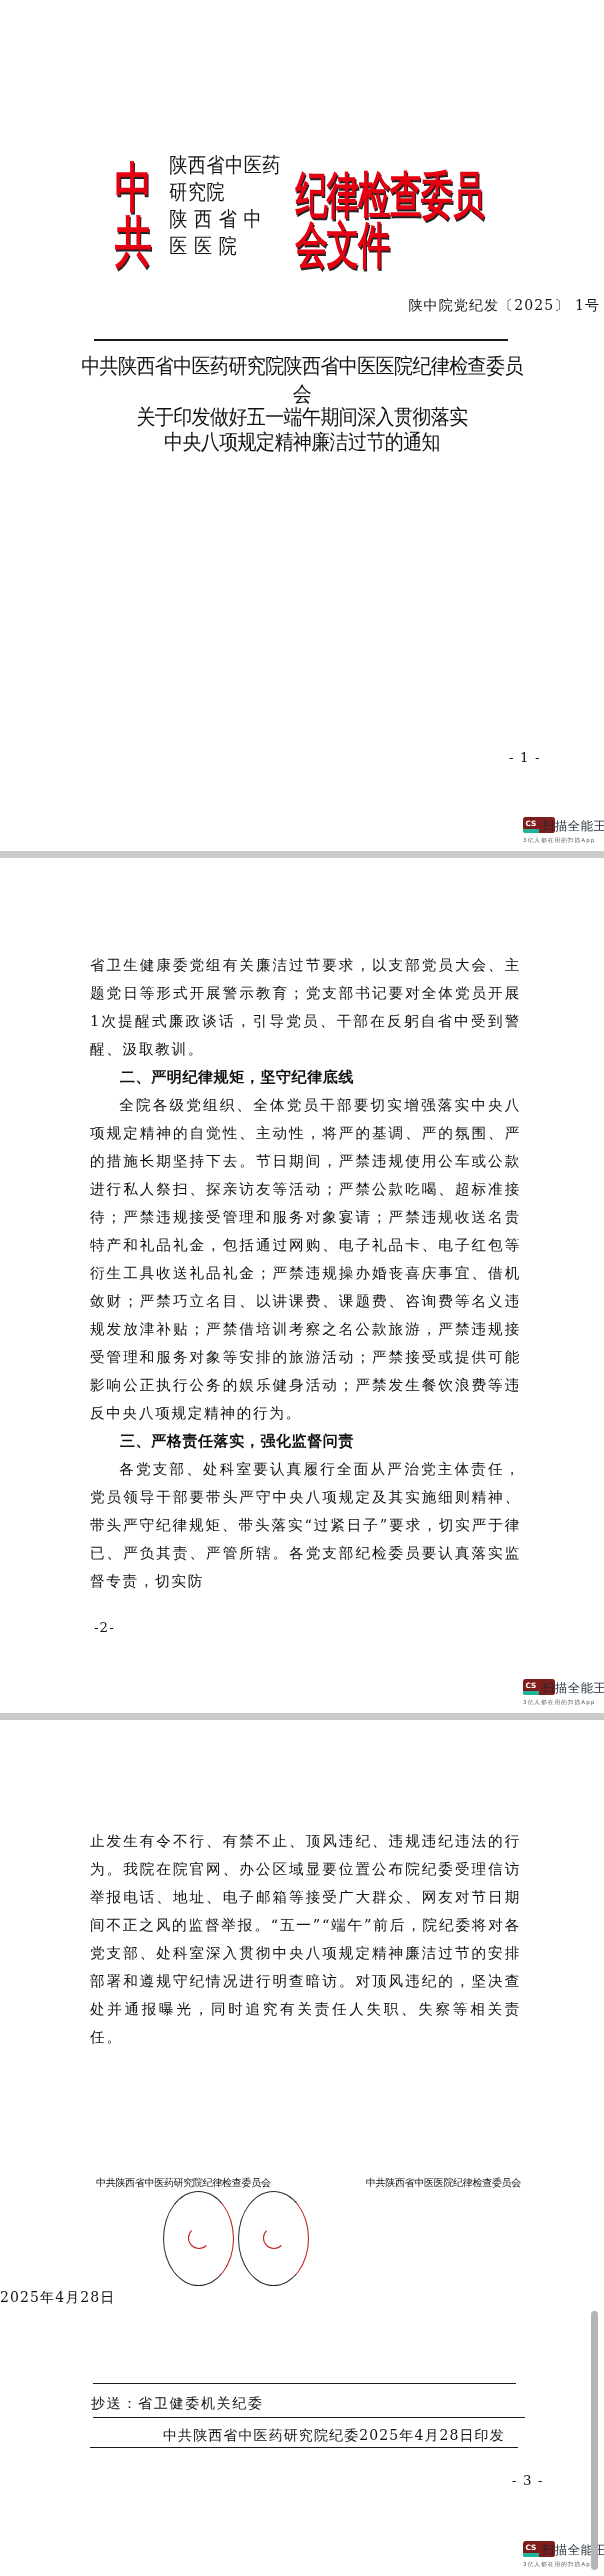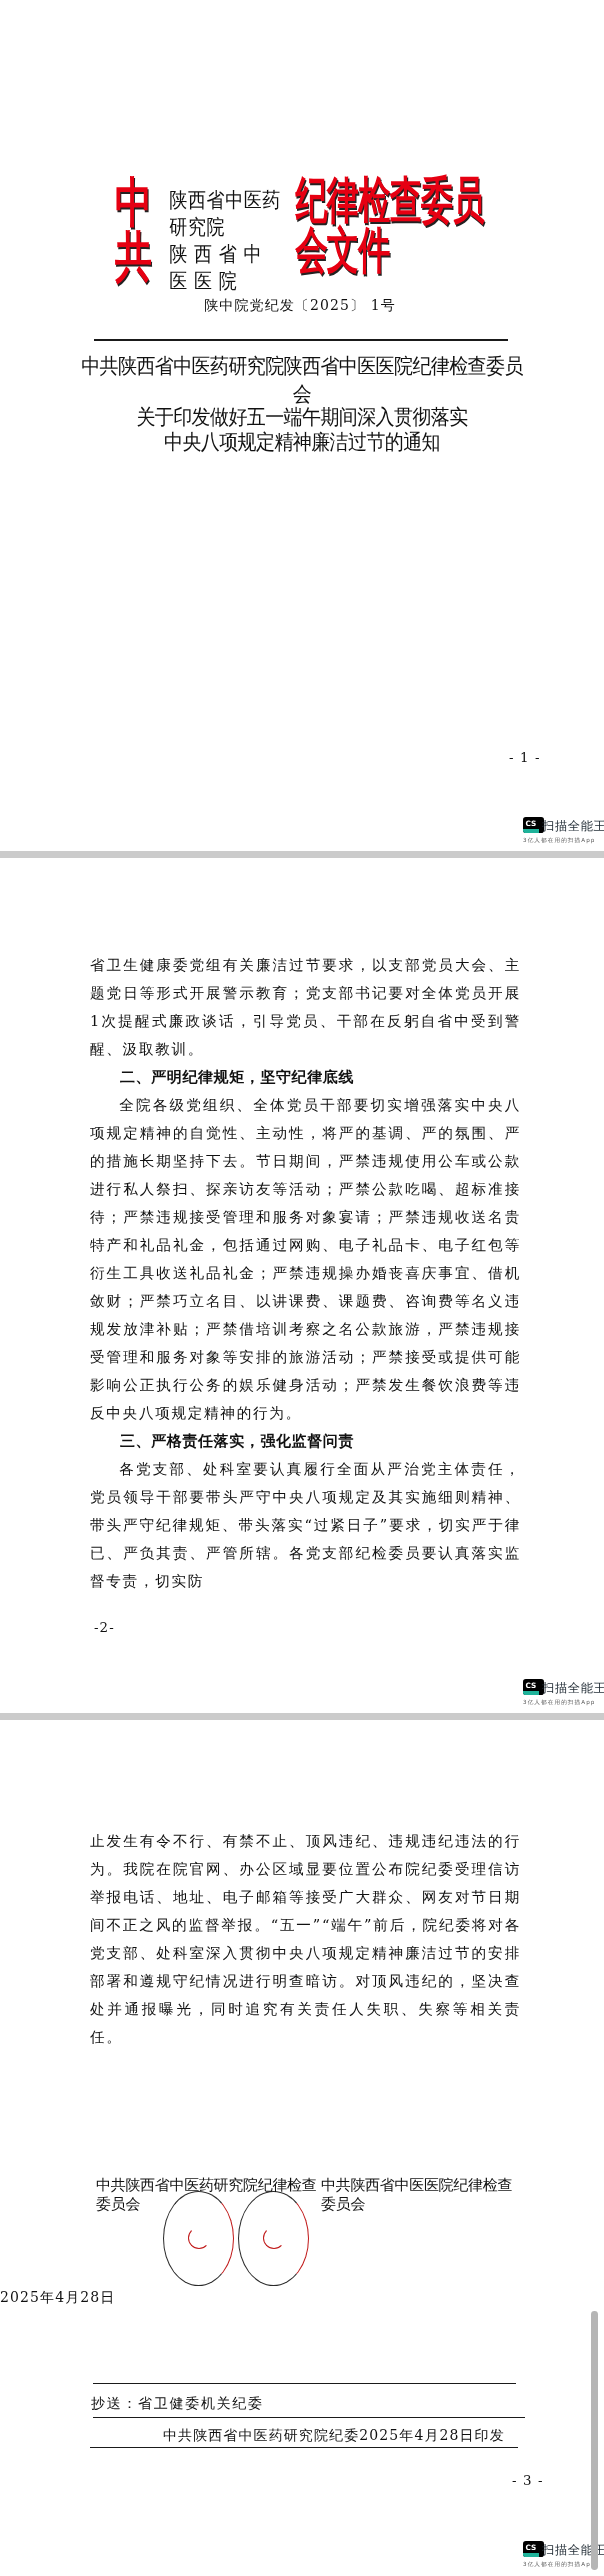--- a/index.html
+++ b/index.html
@@ -9,49 +9,49 @@
   .page { position: absolute; left: 0; width: 605px; background: #ffffff; }
   .page1 { top: 0; height: 851px; }
   .page2 { top: 858px; height: 855px; }
   .page3 { top: 1720px; height: 856px; }
 
   .separator { position: absolute; left: 0; width: 605px; height: 6.7px; background: #cbcbcb; }
   .sep1 { top: 851px; }
   .sep2 { top: 1713px; }
 
   
-  .red-header { position: absolute; left: 115px; top: 193px; width: 381px; height: 59px; display: flex; align-items: flex-start; }
+  .red-header { position: absolute; left: 115px; top: 193px; width: 381px; height: 59px; display: flex; align-items: flex-end; }
   .rh-big { color: #e60012; font-family: "DejaVu Sans", sans-serif; font-weight: bold; font-size: 37px; letter-spacing: -1.1px; line-height: 1; transform: scaleY(1.45); text-shadow: 1.1px 1.1px 0 #222; }
   .rh-stack { display: flex; flex-direction: column; margin: 0 3.4px; color: #111; font-family: "DejaVu Sans", sans-serif; font-size: 18px; line-height: 23.5px; letter-spacing: 0.6px; transform: scaleY(1.15); }
   .rh-stack span:nth-child(2) { letter-spacing: 6.7px; }
   .rh-right { color: #e60012; font-family: "DejaVu Sans", sans-serif; font-weight: bold; font-size: 32px; letter-spacing: -0.6px; line-height: 1; transform: scaleY(1.55); text-shadow: 1.1px 1.1px 0 #222; }
 
-  .doc-number { position: absolute; top: 297px; left: 0; width: 600px; text-align: center; font-size: 14px; letter-spacing: 1.1px; }
+  .doc-number { position: absolute; top: 297px; left: 0; width: 600px; text-align: right; font-size: 14px; letter-spacing: 1.1px; }
   .red-rule { position: absolute; left: 94px; top: 339px; width: 414px; height: 1.7px; background: #1a1a1a; }
 
   .title { position: absolute; left: 78px; top: 355px; width: 448px; text-align: center; font-family: "DejaVu Sans", sans-serif; font-size: 19px; line-height: 24.6px; letter-spacing: -0.6px; }
   .title div { transform: scaleY(1.1); }
 
   .body-text { position: absolute; left: 90px; width: 431px; font-size: 14.6px; line-height: 28px; letter-spacing: 1.7px; text-align: justify; }
   .body-text p { margin: 0; }
   .indent { text-indent: 2em; }
   .heading { font-family: "DejaVu Sans", sans-serif; font-weight: bold; font-size: 15px; letter-spacing: 0.6px; text-indent: 2em; }
 
   .page-num { position: absolute; font-size: 13.4px; letter-spacing: 1.1px; }
 
   
   .cs-mark { position: absolute; width: 76px; height: 39px; }
-  .cs-logo { position: absolute; left: 0; top: 0; width: 21px; height: 15.7px; border-radius: 2.8px; background: #000000; overflow: hidden; }
+  .cs-logo { position: absolute; left: 0; top: 0; width: 32px; height: 15.7px; border-radius: 2.8px; background: #7f1d1d; overflow: hidden; }
   .cs-logo::after { content: ""; position: absolute; left: 0; bottom: 0; width: 15.7px; height: 3.4px; background: #1fb39a; }
   .cs-logo span { position: absolute; left: 0; top: 1.7px; width: 15.7px; text-align: center; color: #fff; font-family: "DejaVu Sans", sans-serif; font-weight: bold; font-size: 7.3px; }
   .cs-name { position: absolute; left: 19px; top: 0.6px; font-family: "DejaVu Sans", sans-serif; font-size: 12.3px; color: #1f2a33; letter-spacing: 0.6px; white-space: nowrap; }
   .cs-tag { position: absolute; left: 0; top: 20px; font-family: "DejaVu Sans", sans-serif; font-size: 5.6px; color: #555; letter-spacing: 1.1px; white-space: nowrap; }
 
   
-  .sig-line { position: absolute; left: 96px; top: 2176px; width: 425px; font-family: "DejaVu Sans", sans-serif; font-size: 15px; display: flex; justify-content: space-between; letter-spacing: -0.3px; }
+  .sig-line { position: absolute; left: 96px; top: 2176px; width: 425px; font-family: "DejaVu Sans", sans-serif; font-size: 10px; display: flex; justify-content: space-between; letter-spacing: -0.3px; }
   .seal { position: absolute; width: 71px; height: 95px; border: 1.1px solid #2a2a2a; border-radius: 50%; border-right-color: #c01818; }
   .seal .emblem { position: absolute; left: 23.5px; top: 35px; width: 22.4px; height: 22.4px; border: 1.7px solid #c01818; border-radius: 50%; border-top-color: transparent; border-right-color: transparent; }
   .seal1 { left: 163px; top: 2191px; }
   .seal2 { left: 238px; top: 2191px; }
   .sign-date { position: absolute; left: 0; width: 605px; top: 2289px; text-align: left; font-size: 14px; letter-spacing: 1.1px; }
 
   .rule { position: absolute; height: 1.1px; background: #1a1a1a; }
   .cc-line { position: absolute; left: 91px; top: 2395px; font-size: 14px; letter-spacing: 1.7px; }
   .issuer-line { position: absolute; left: 91px; top: 2427px; width: 425px; display: flex; justify-content: flex-end; font-size: 14px; letter-spacing: 1.1px; }
   .issuer-line span:last-child { padding-right: 11.2px; }

